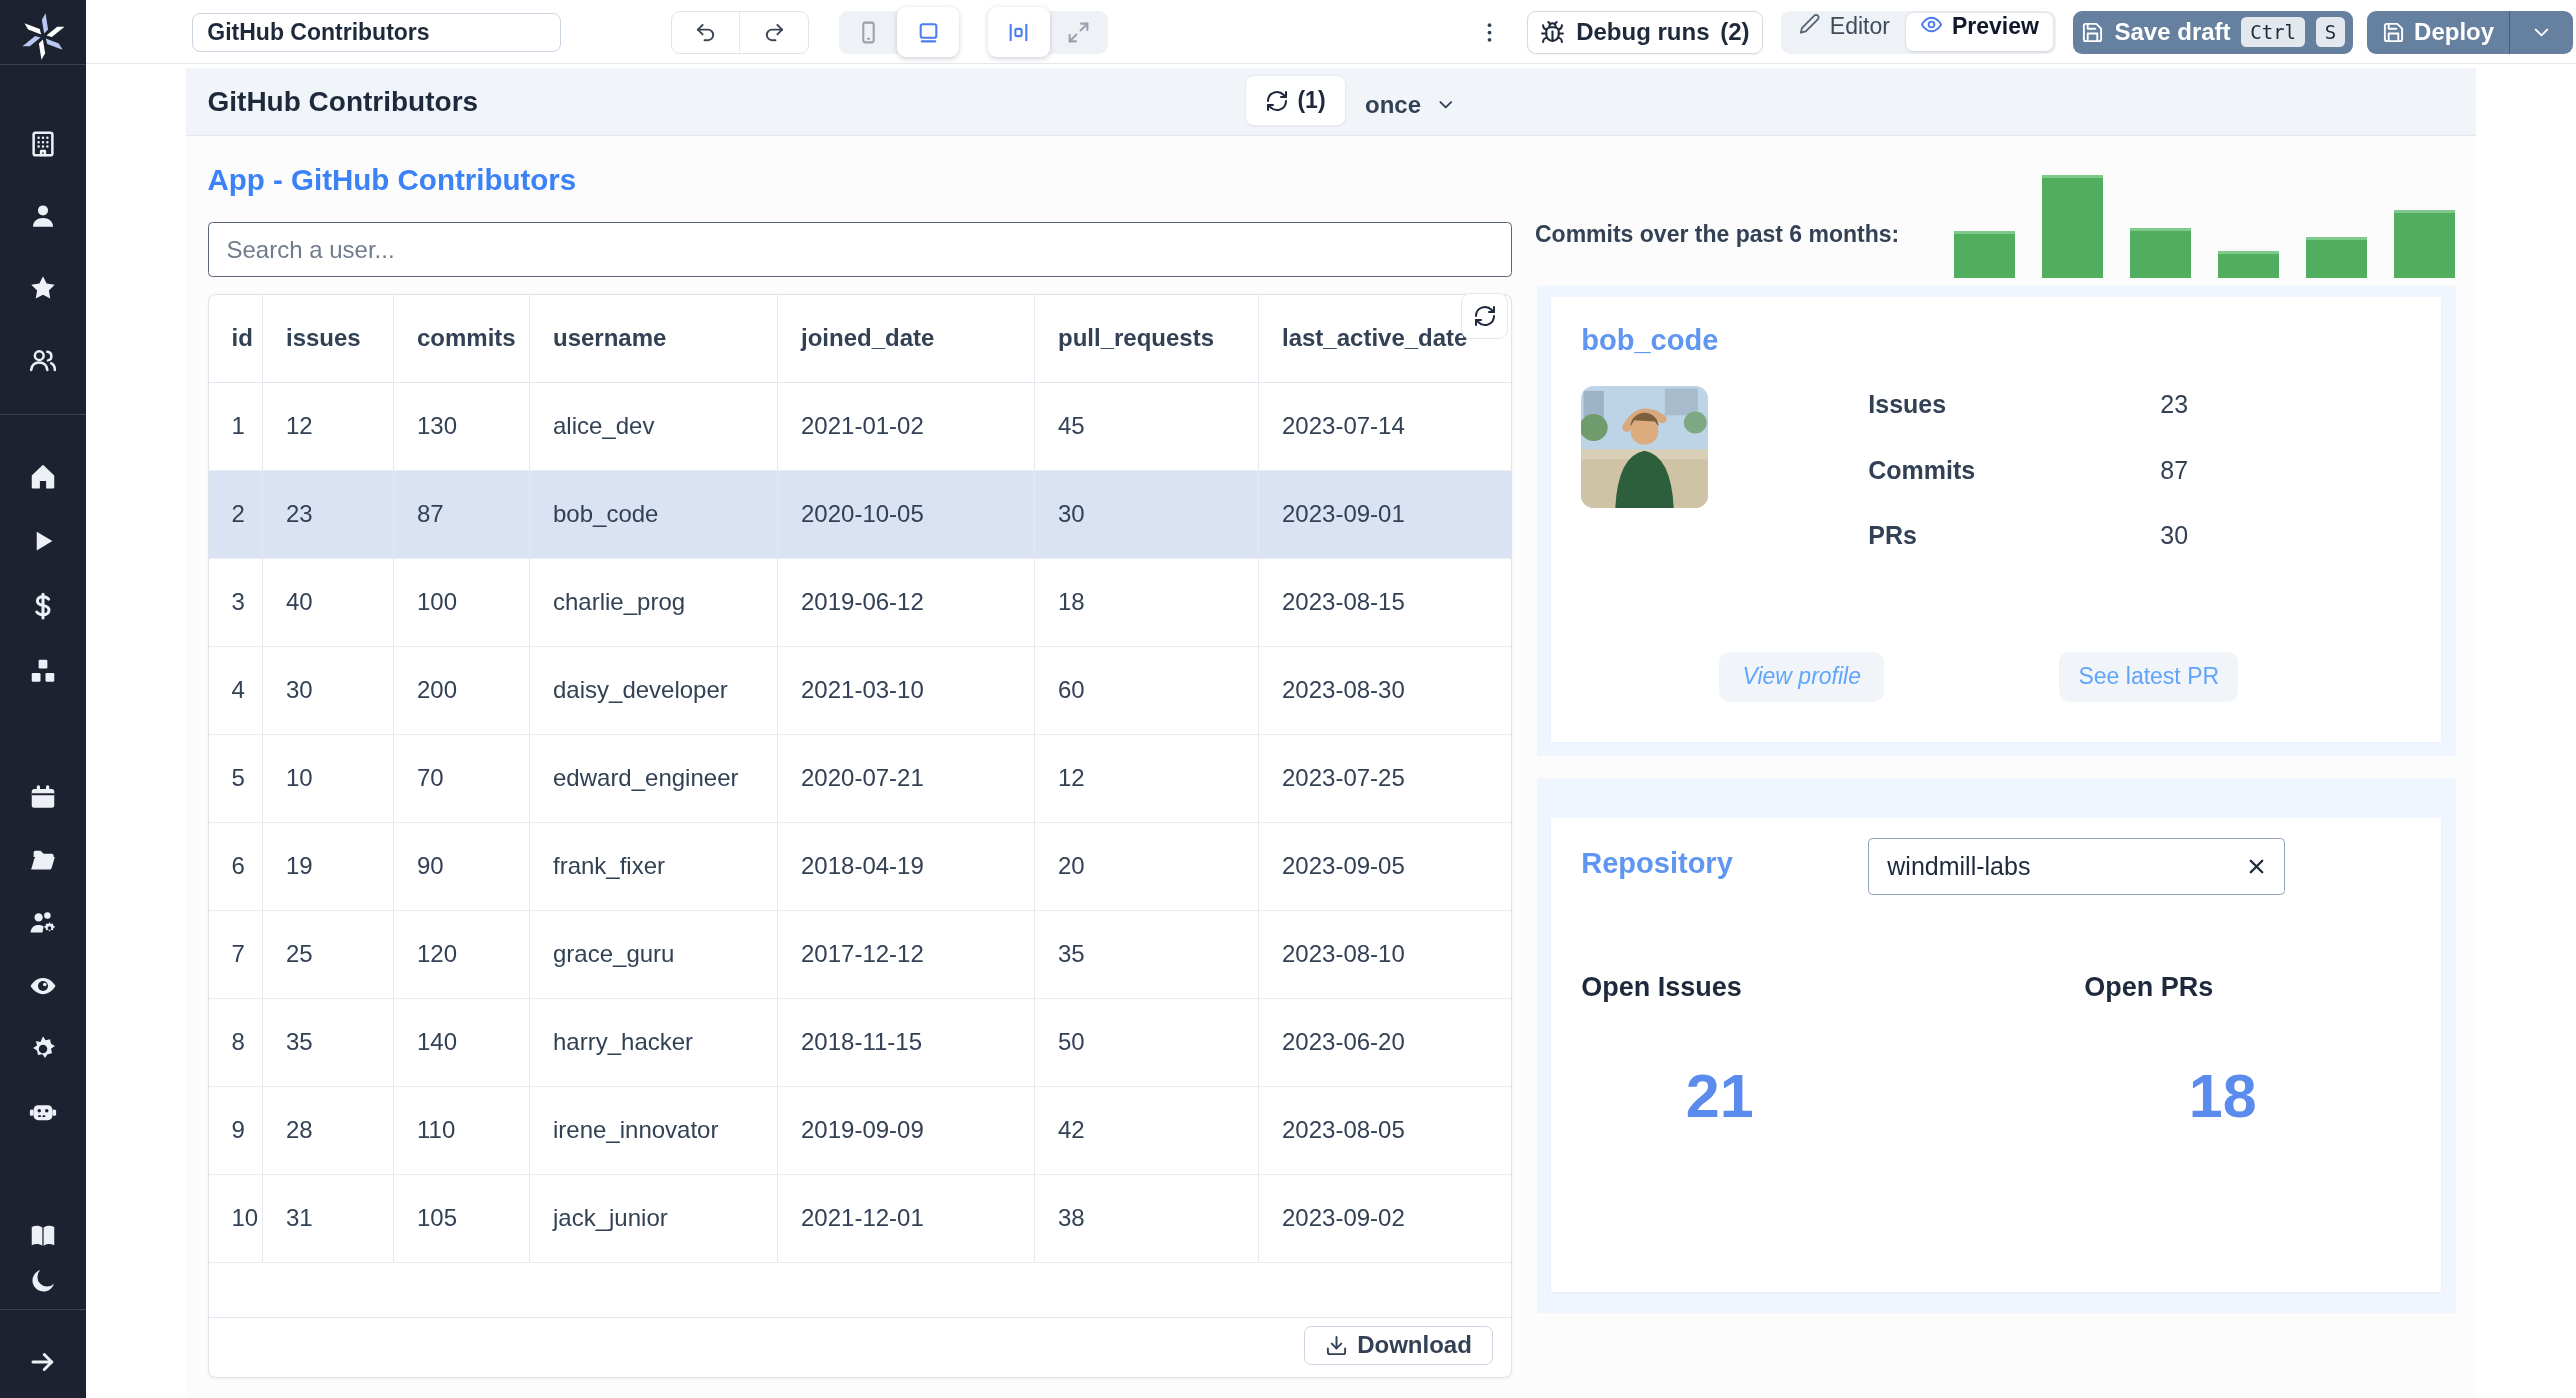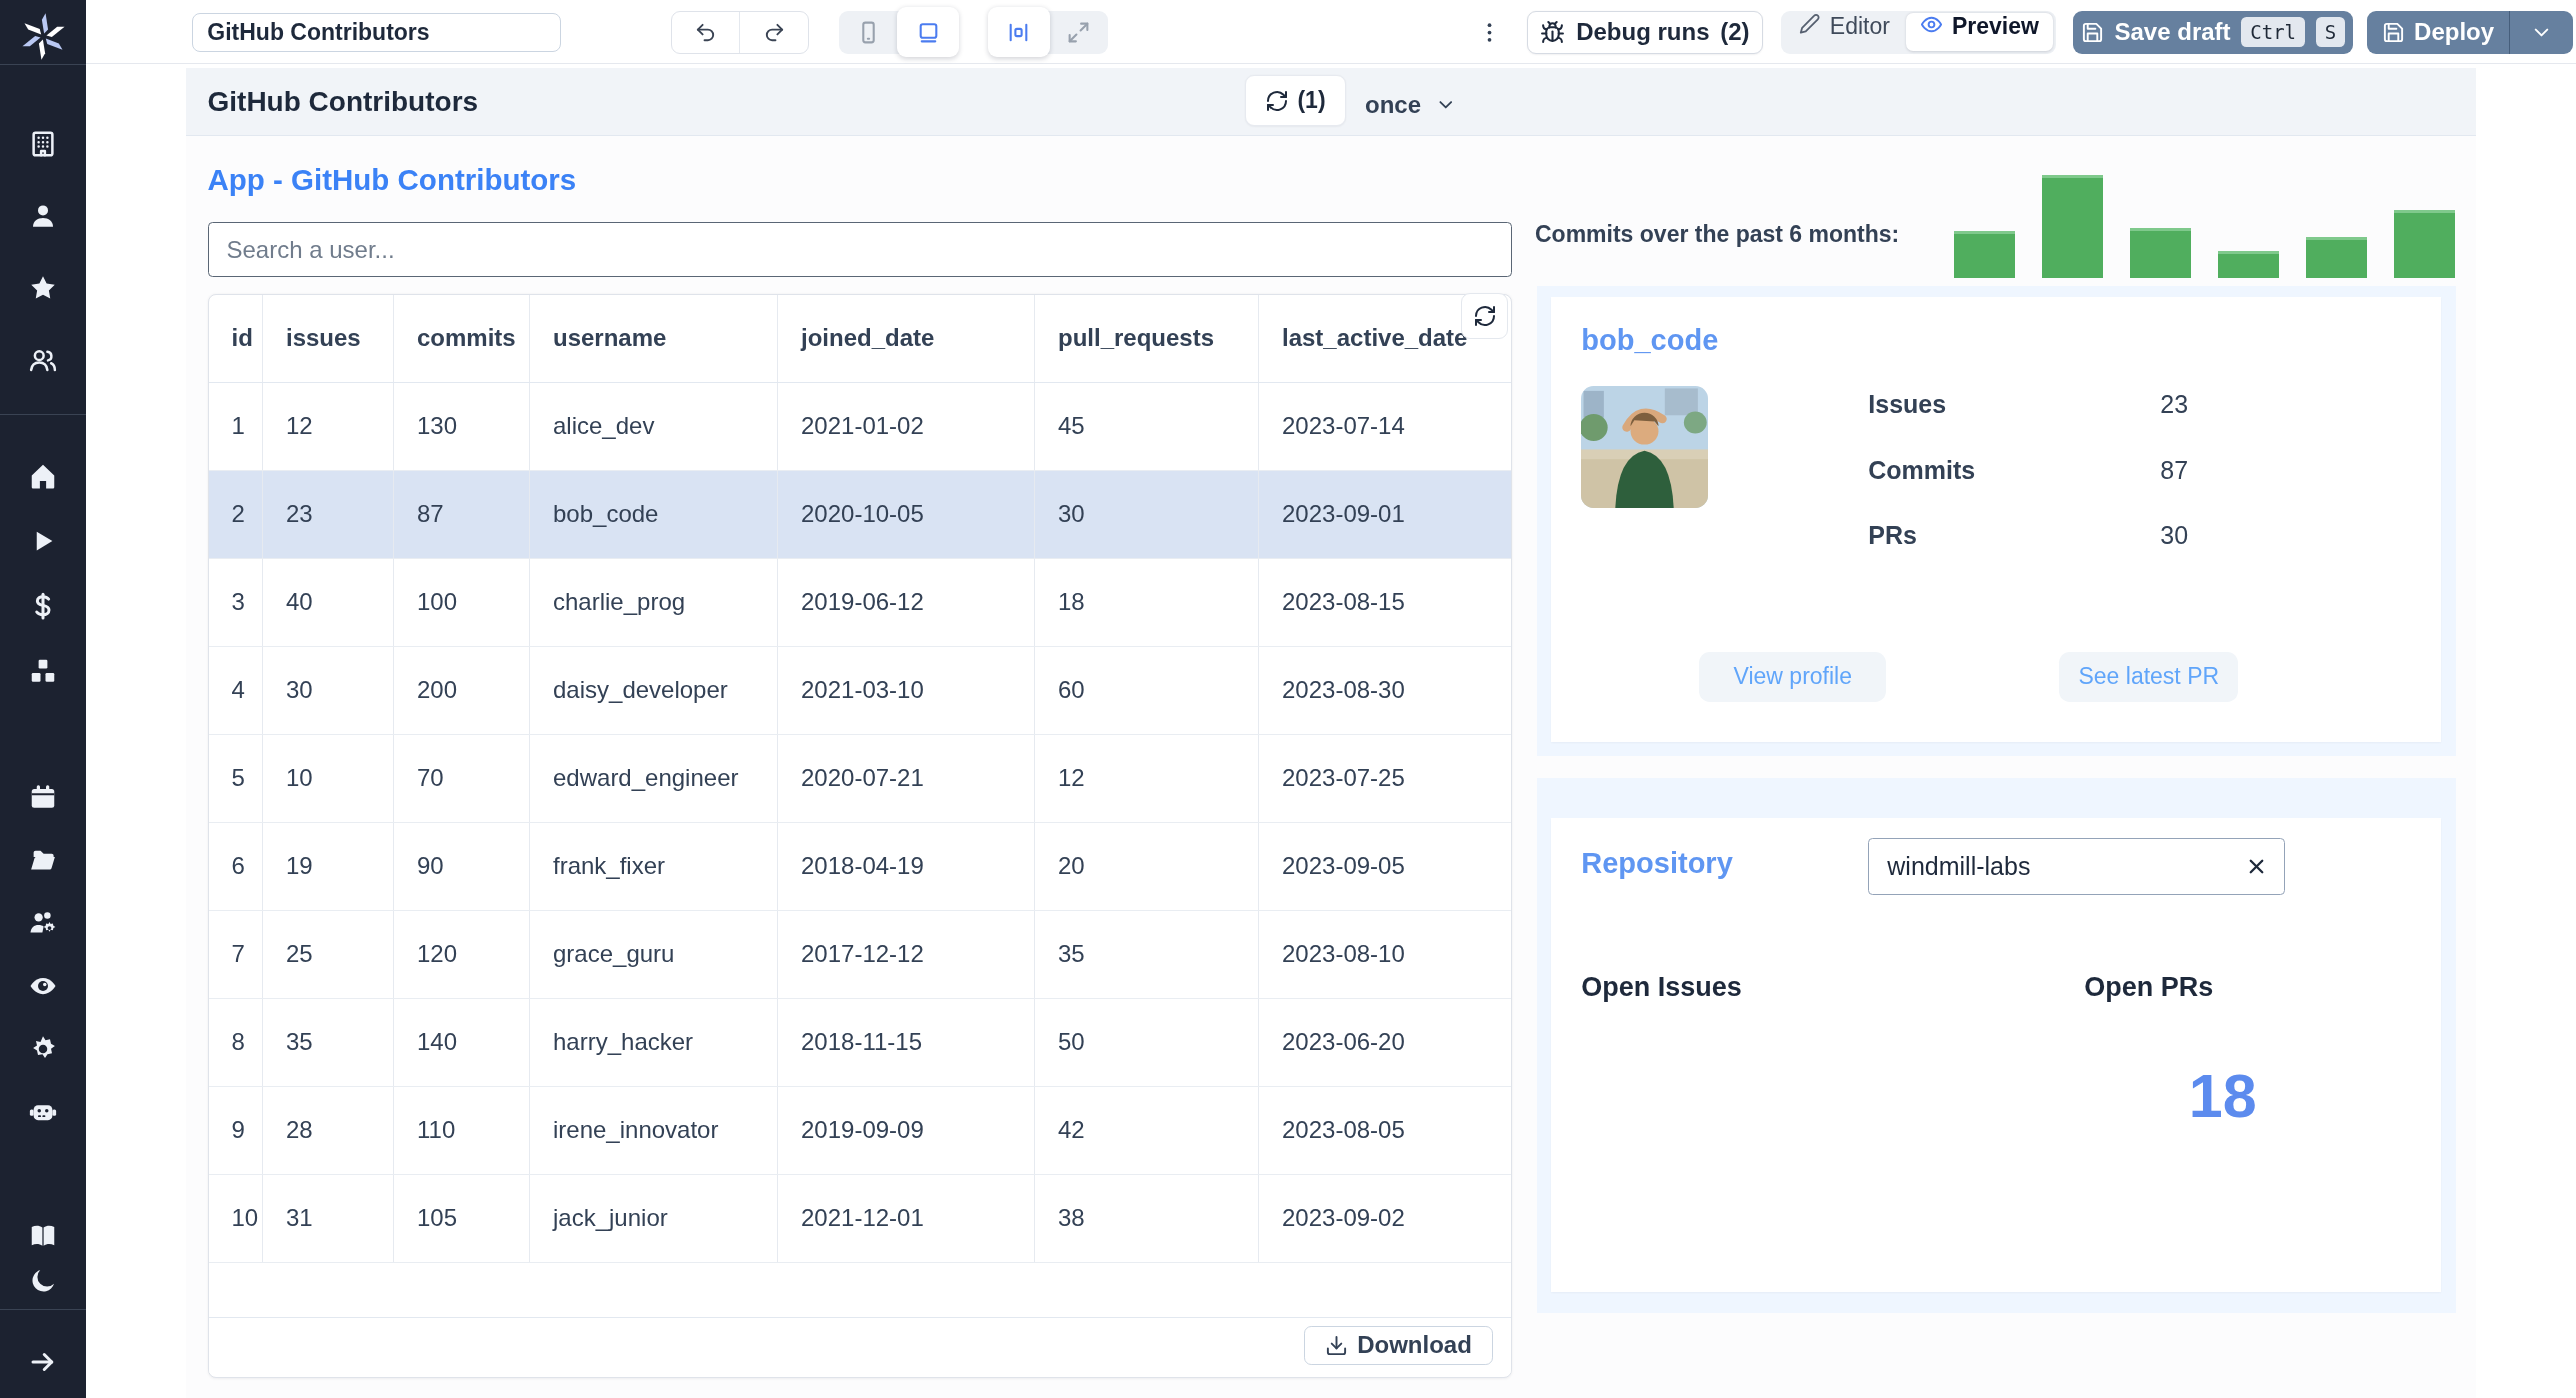--- a/index.html
+++ b/index.html
@@ -113,21 +113,21 @@
   .card-1 { left: 14.3px; top: 10.7px; width: 890px; height: 445px; }
   .card-2 { left: 14.3px; top: 40px; width: 890px; height: 474px; }
 
   .user-name { position: absolute; left: 30px; top: 27px; font-size: 29px; font-weight: 600; color: #5f96f2; }
   .avatar { position: absolute; left: 30px; top: 89px; width: 127px; height: 122px; border-radius: 12.5px; overflow: hidden; }
   .stat-row { position: absolute; left: 317px; width: 537px; height: 36px; display: flex; align-items: center; }
   .stat-label { width: 292px; font-size: 25px; font-weight: 600; color: #334155; }
   .stat-value { font-size: 25px; color: #334155; }
   .card-btn { position: absolute; top: 355px; height: 50px; border-radius: 10.7px; background: #f1f5f9; border: none;
     color: #60a5fa; font-size: 23px; font-weight: 500; cursor: pointer; font-family: "Liberation Sans", "DejaVu Sans", sans-serif; }
-  .btn-profile { left: 148px; width: 187px; }
+  .btn-profile { left: 168px; width: 165px; font-style: italic; }
   .btn-pr { left: 508px; width: 179px; }
 
   .repo-heading { position: absolute; left: 30px; top: 29px; font-size: 29px; font-weight: 700; color: #5f96f2; }
   .repo-input-wrap { position: absolute; left: 317px; top: 19.7px; width: 417px; height: 57px; }
   .repo-input { width: 100%; height: 100%; border: 1.8px solid #94a3b8; border-radius: 4.5px; background: #fff; padding: 0 54px 0 18px;
     font-size: 25px; color: #1e293b; outline: none; font-family: "Liberation Sans", "DejaVu Sans", sans-serif; }
   .repo-clear { position: absolute; right: 12.5px; top: 12.5px; width: 32px; height: 32px; display: flex; align-items: center; justify-content: center;
     color: #1e293b; cursor: pointer; }
   .repo-clear svg { width: 23px; height: 23px; }
   .metric-label { position: absolute; top: 154px; font-size: 27px; font-weight: 700; color: #1e293b; }
@@ -620,18 +620,19 @@
           <input class="repo-input" type="text" value="windmill-labs" style="">
           <div class="repo-clear">
             <svg class="ic" viewBox="0 0 24 24" style="stroke-width:2.4">
                 <path d="M18 6 6 18"></path>
                 <path d="m6 6 12 12"></path>
               </svg>
           </div>
         </div>
         <div class="metric-label ml-1">Open Issues</div>
         <div class="metric-label ml-2">Open PRs</div>
+        <div class="metric-value mv-1">21</div>
         <div class="metric-value mv-2">18</div>
       </div>
     </div>
   </div>
 </div>
 
 
 </body></html>

